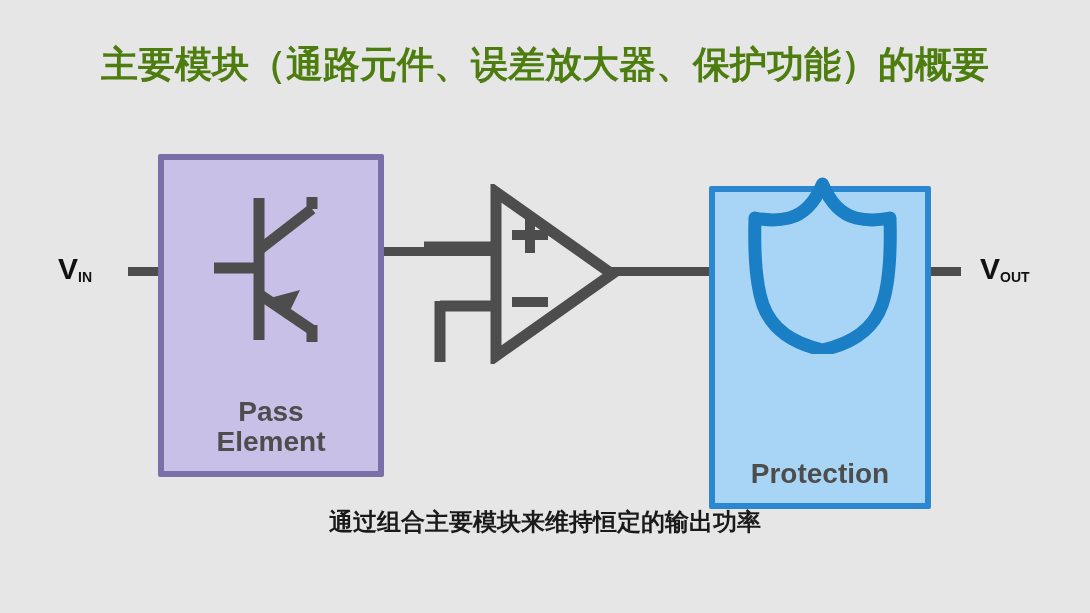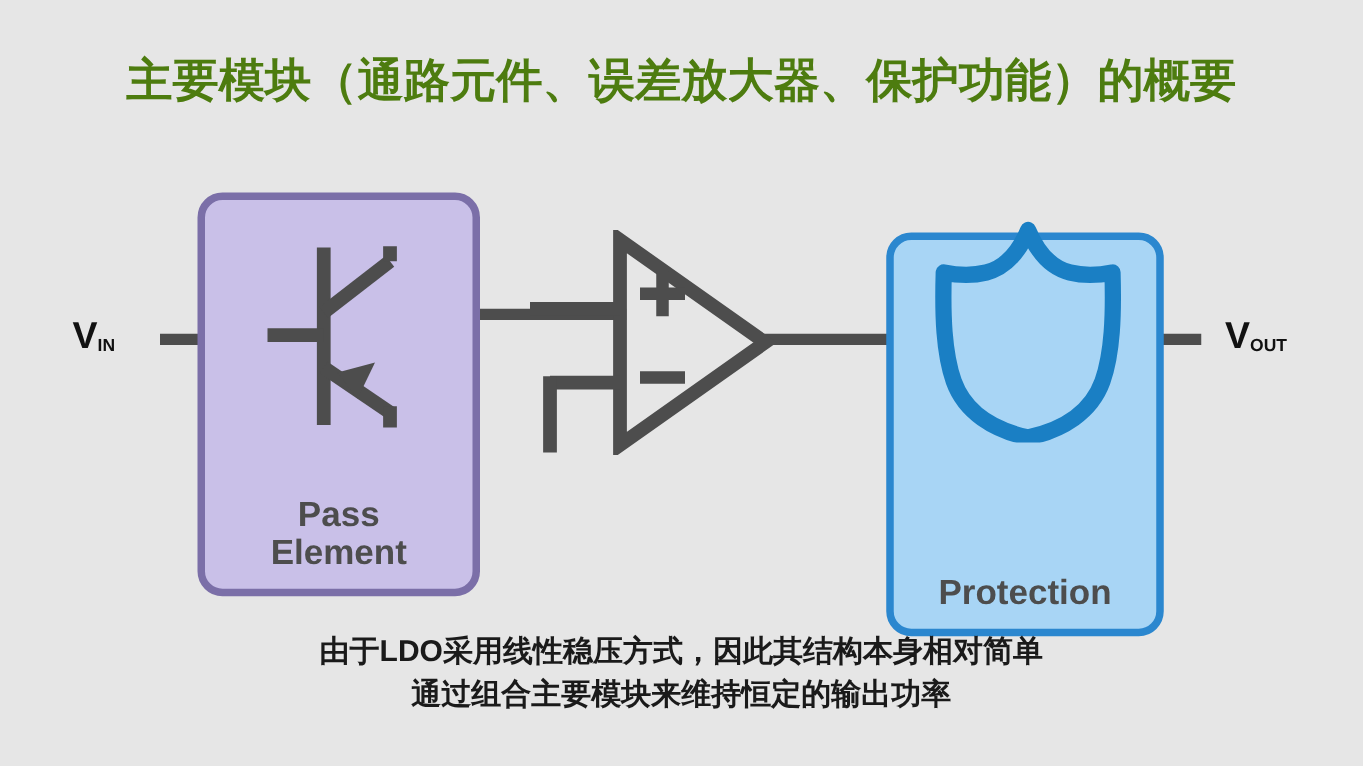--- a/index.html
+++ b/index.html
@@ -41,21 +41,21 @@
     position: absolute;
     left: 0;
     top: 140px;
     width: 1090px;
     height: 340px;
   }
 
   .block {
     position: absolute;
     box-sizing: border-box;
-    border-radius: 20px;
+    border-radius: 2px;
     border-style: solid;
     border-width: 6px;
   }
   .block-inner {
     position: absolute;
     left: 0; right: 0; bottom: 14px;
     text-align: center;
     font-size: 28px;
     font-weight: bold;
     color: #4d4d4d;
@@ -207,17 +207,16 @@
                C 27 156 50 170 77.5 176
                C 105 170 128 156 137 131
                C 145 108 146 78 145 44
                C 135 46 123 47 111 44
                C 95 40 85 28 77.5 10 Z" fill="none" stroke="#1a7fc4" stroke-width="13" stroke-linejoin="round" stroke-linecap="round"></path>
     </svg>
 
   </div>
 
   <div id="caption">
-    <span class="caption-line">由于LDO采用线性稳压方式，因此其结构本身相对简单</span>
     <span class="caption-line">通过组合主要模块来维持恒定的输出功率</span>
   </div>
 
 </div>
 
 </body></html>

